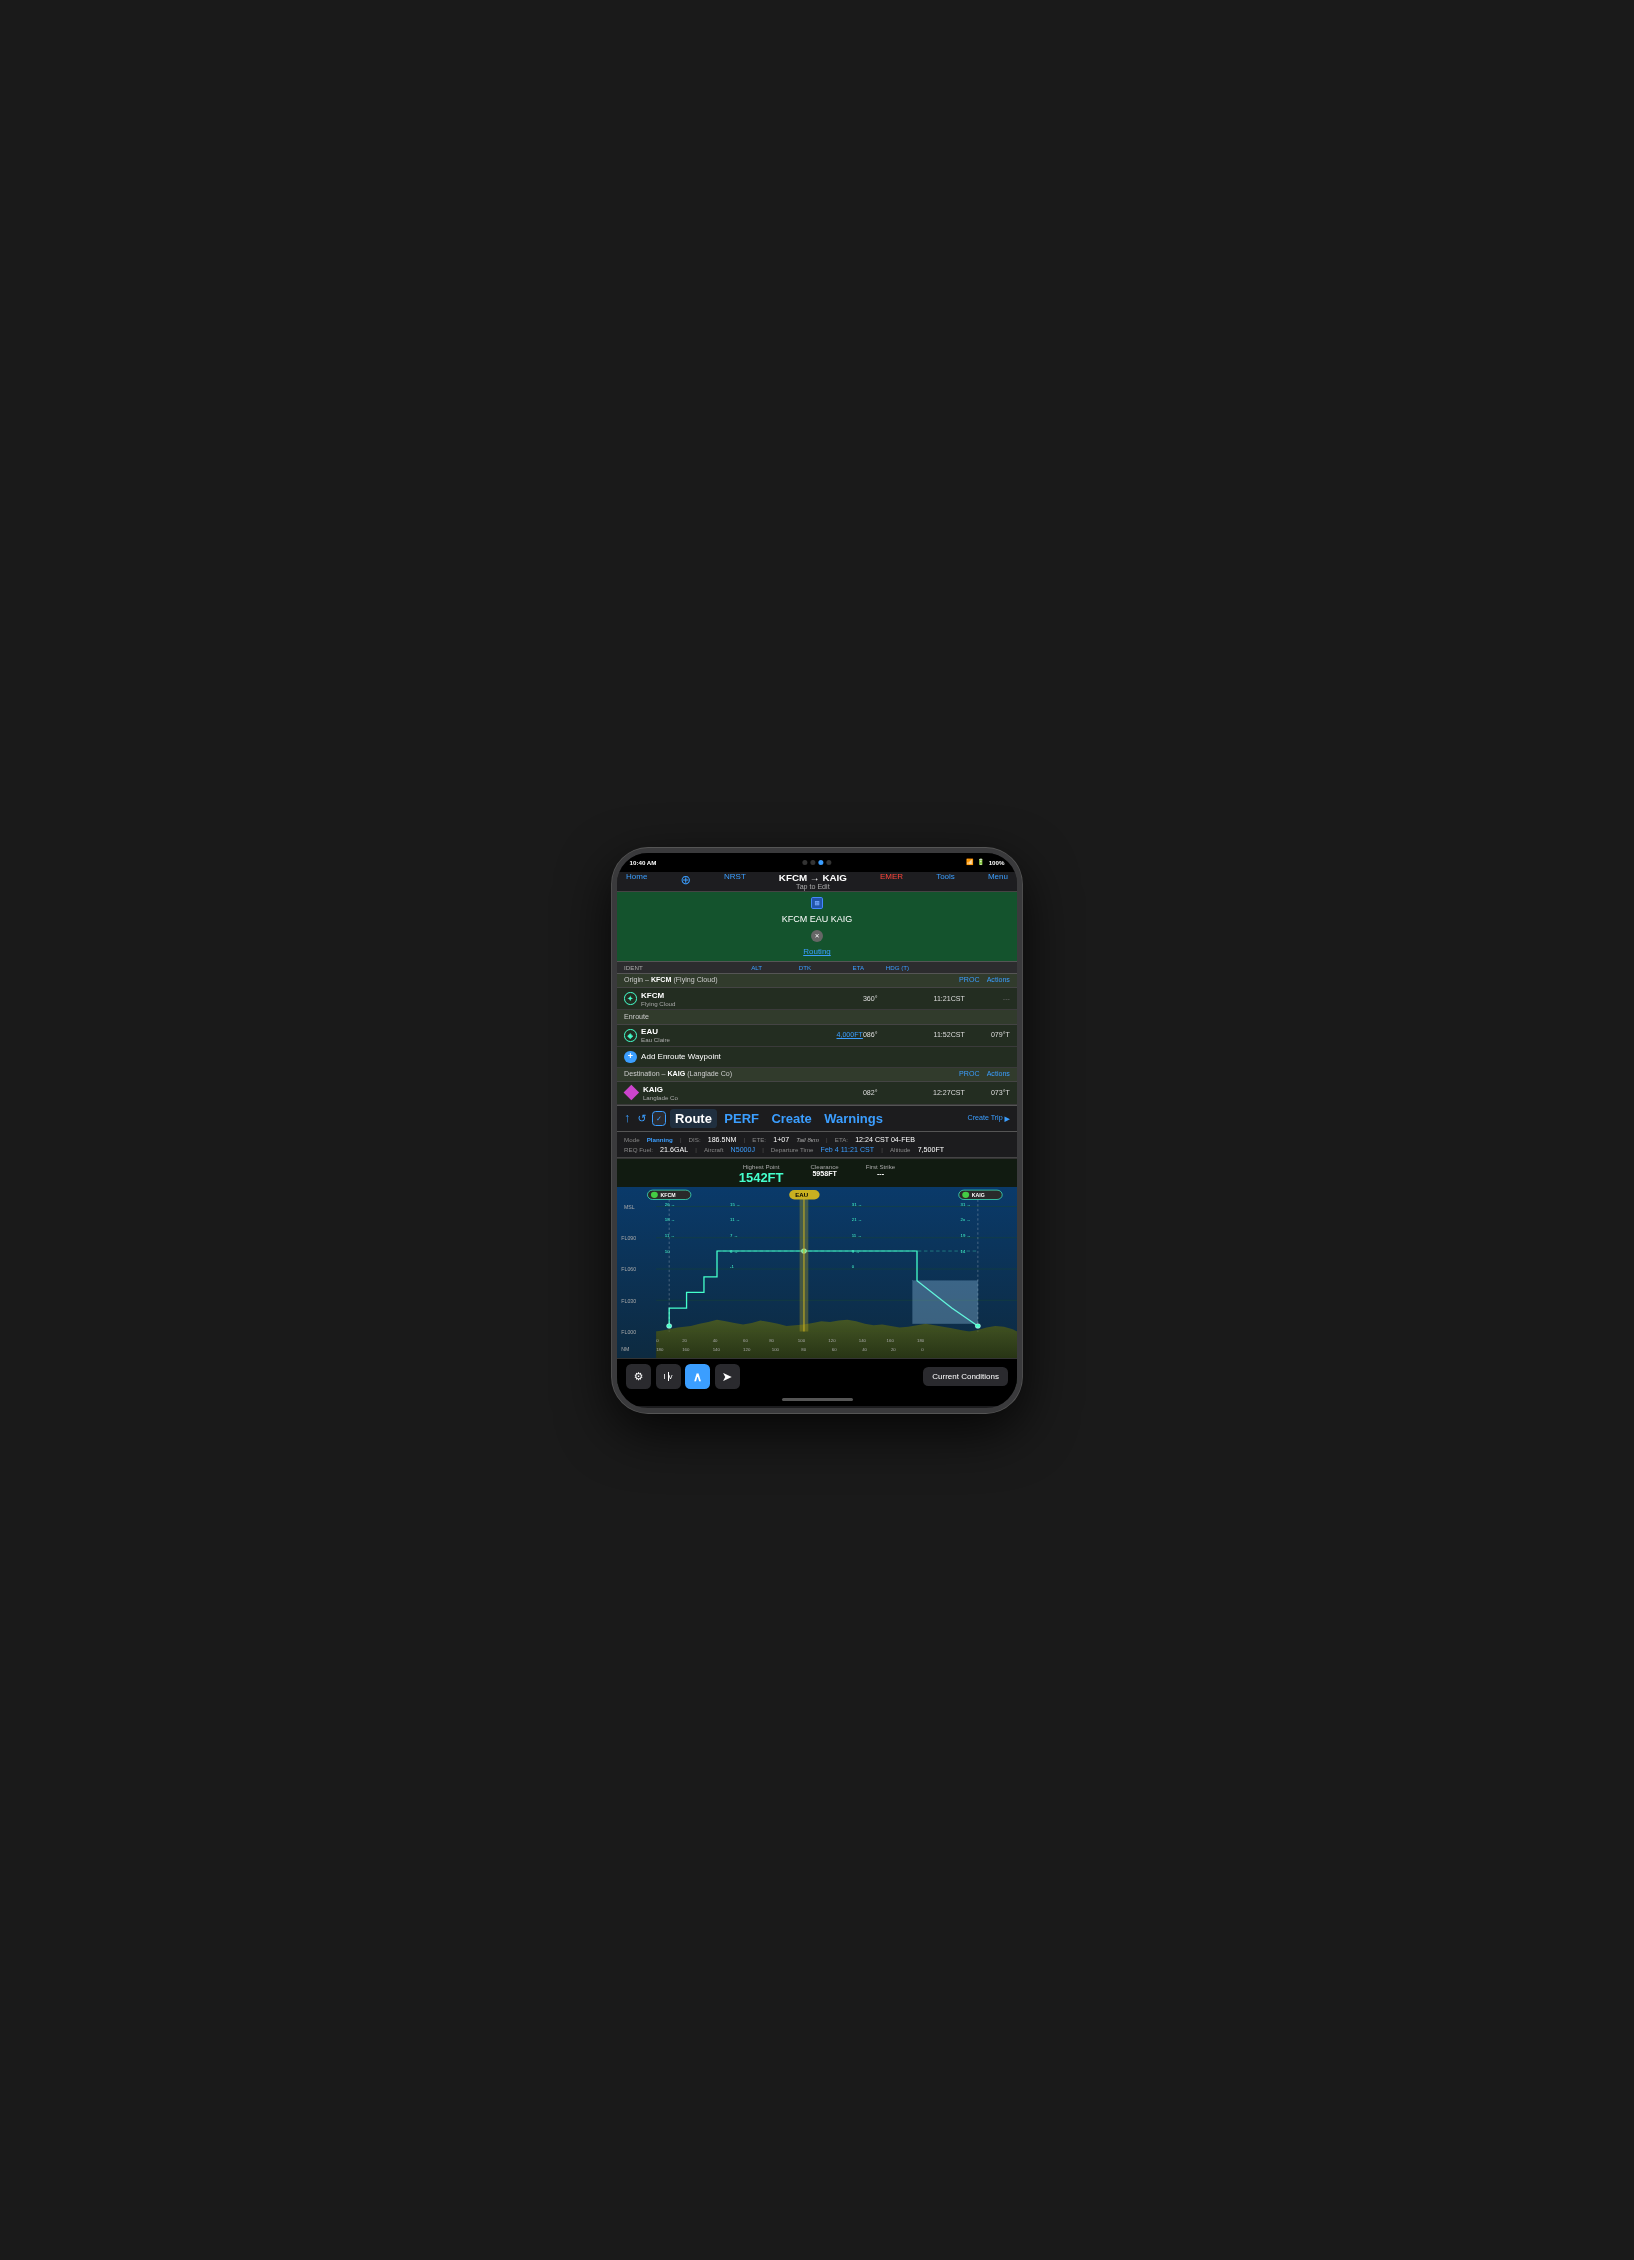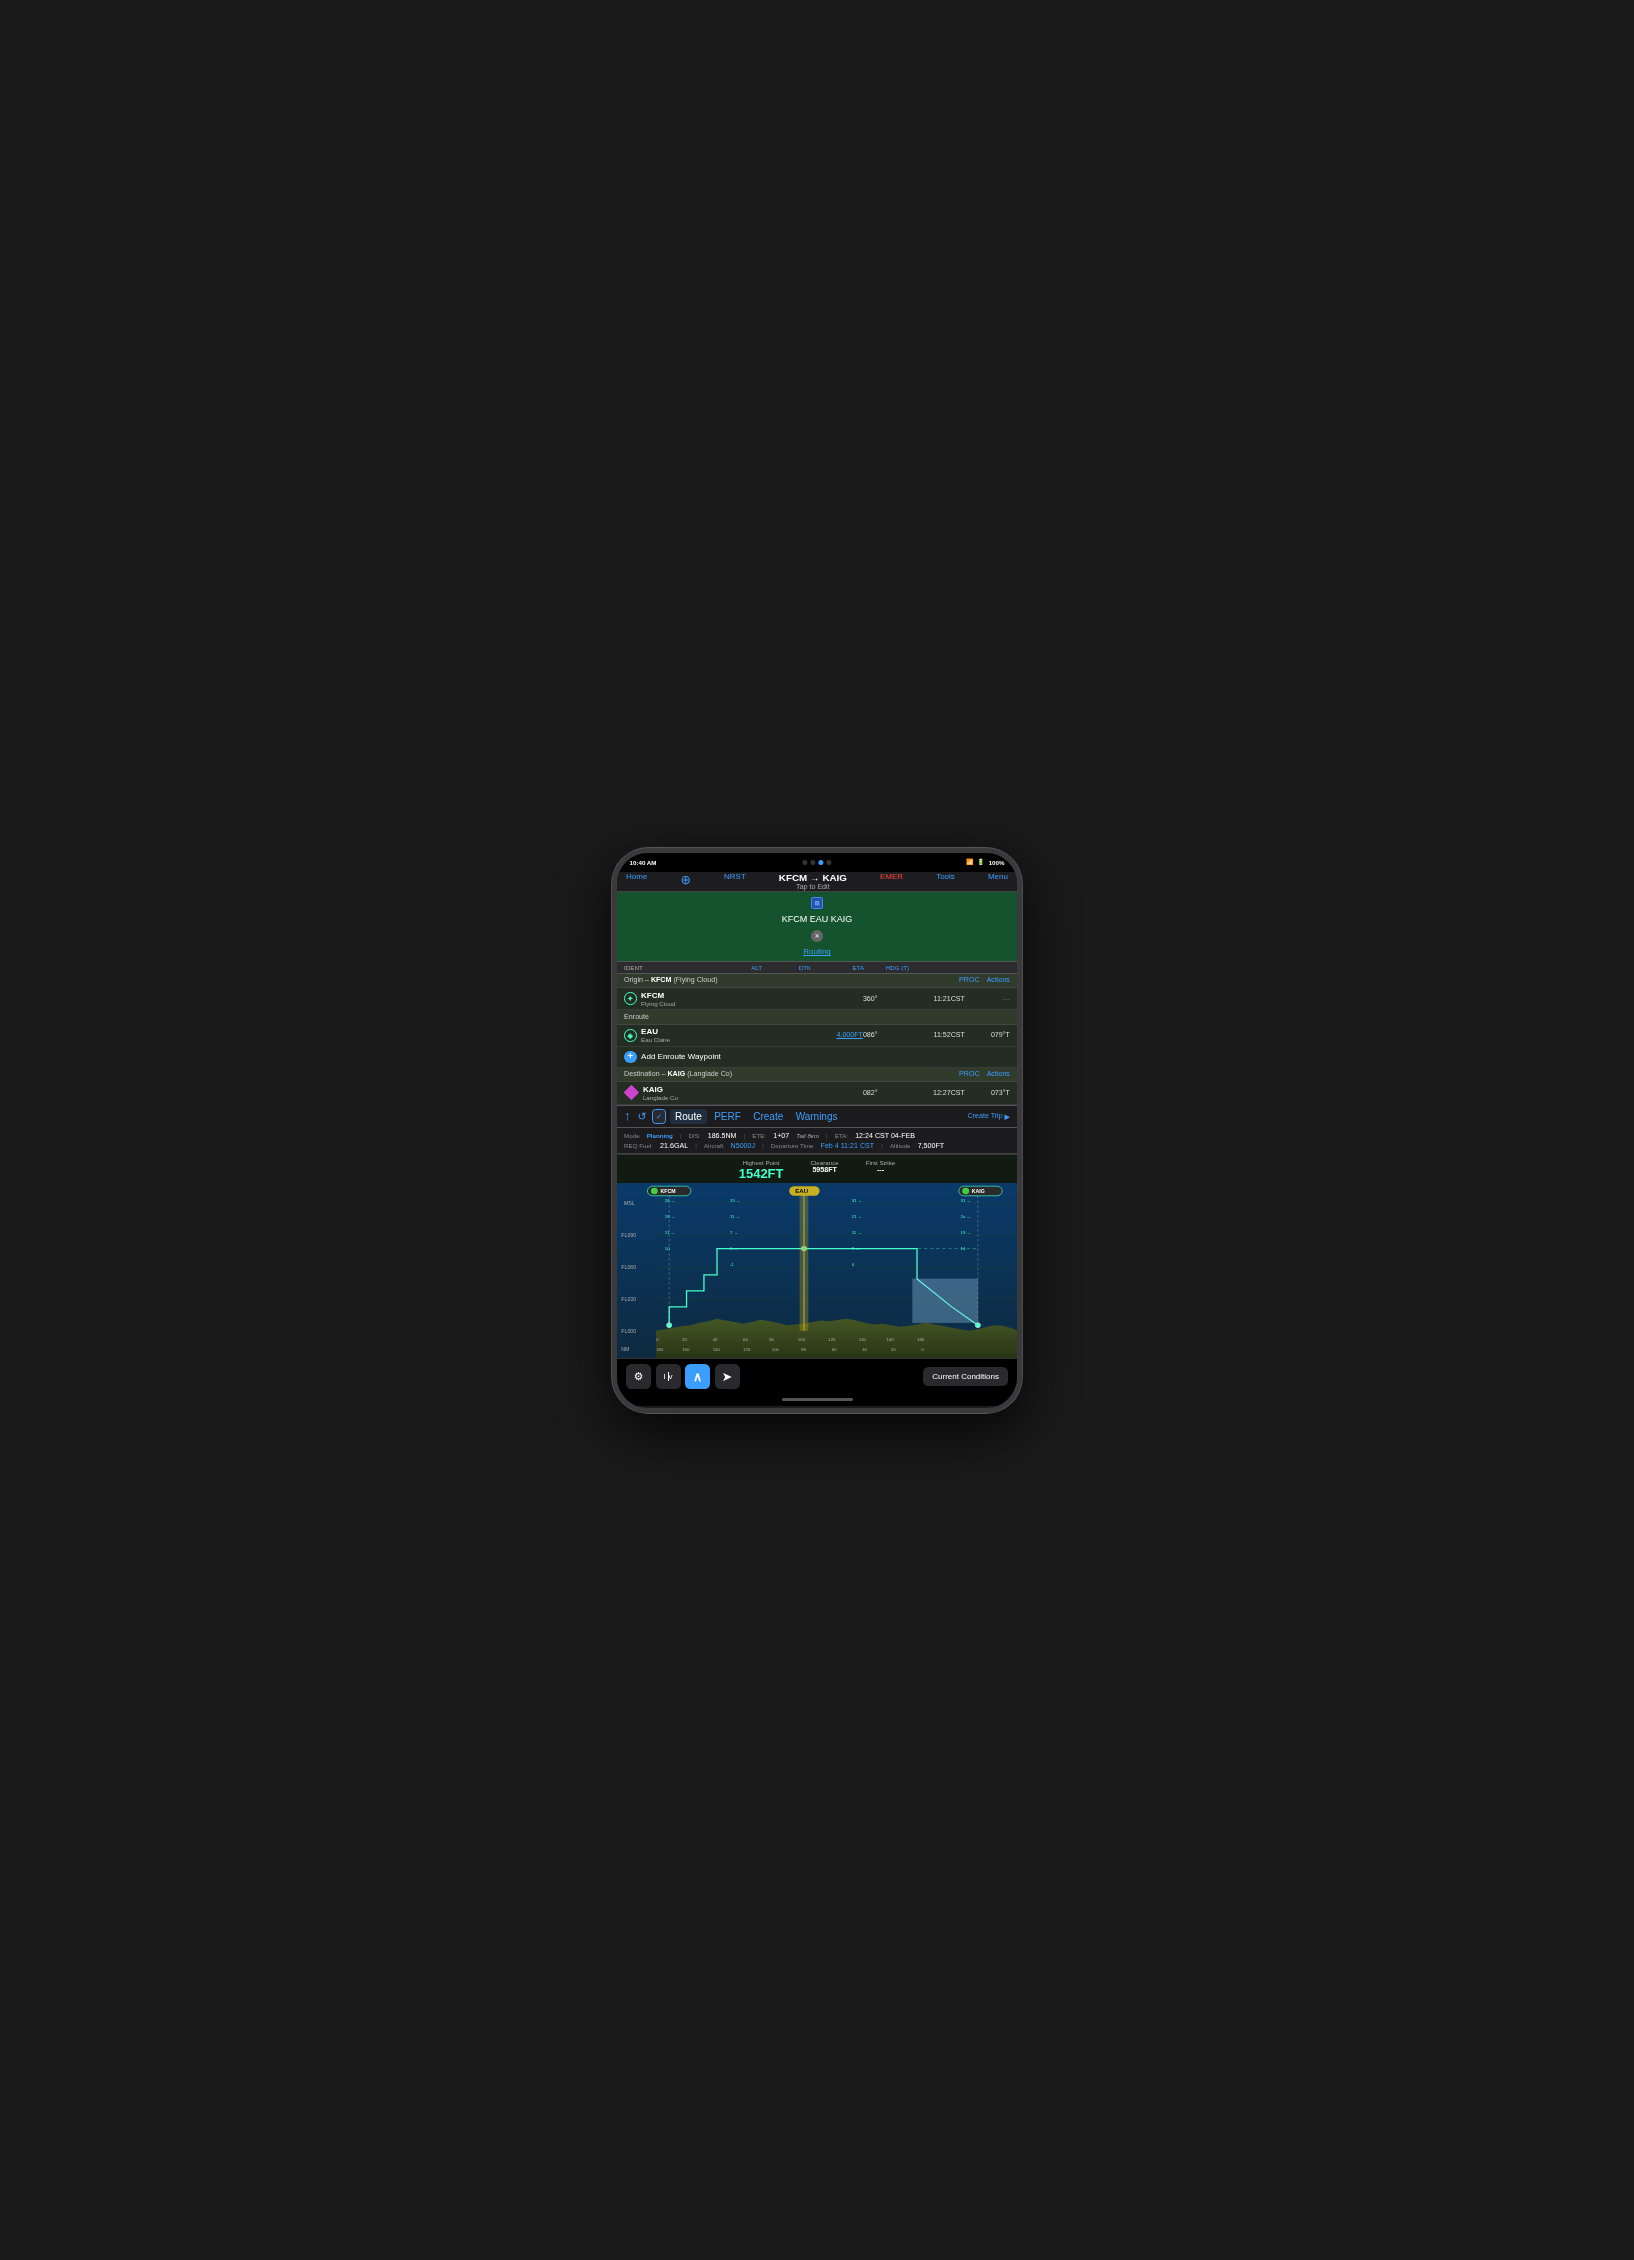--- a/index.html
+++ b/index.html
@@ -200,26 +200,26 @@
       gap: 1.8px;
       border-top: 0.4px solid #555;
       border-bottom: 0.4px solid #555;
     }
     .tab-upload-btn {
       font-size: 12.5px;
       color: #3b9eff;
       margin-right: 3.6px;
     }
     .tab-btn {
-      font-size: 10px;
+      font-size: 13px;
       color: #3b9eff;
       padding: 1.8px 5.3px;
       border-radius: 3.6px;
       cursor: pointer;
-      font-weight: 400;
+      font-weight: 700;
       text-align: right;
     }
     .tab-btn.active {
       background: rgba(59,158,255,0.15);
       color: #fff;
     }
     .tab-sync-icon {
       font-size: 10.7px;
       color: #3b9eff;
       margin: 0 1.8px;

